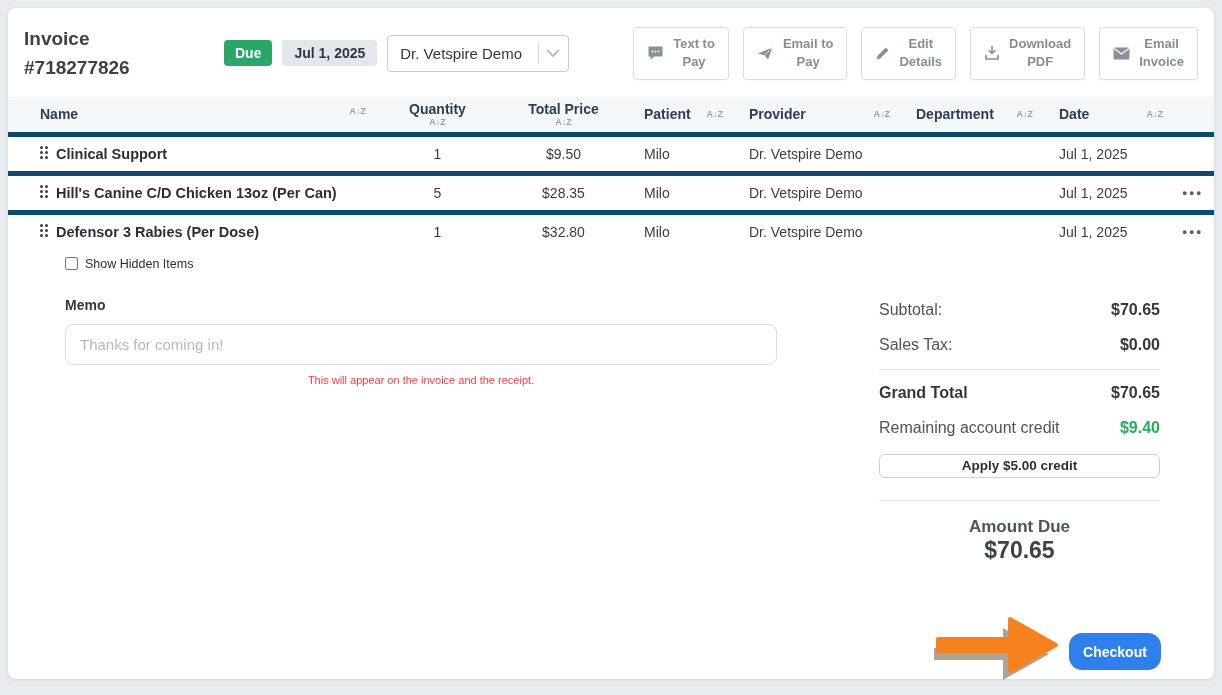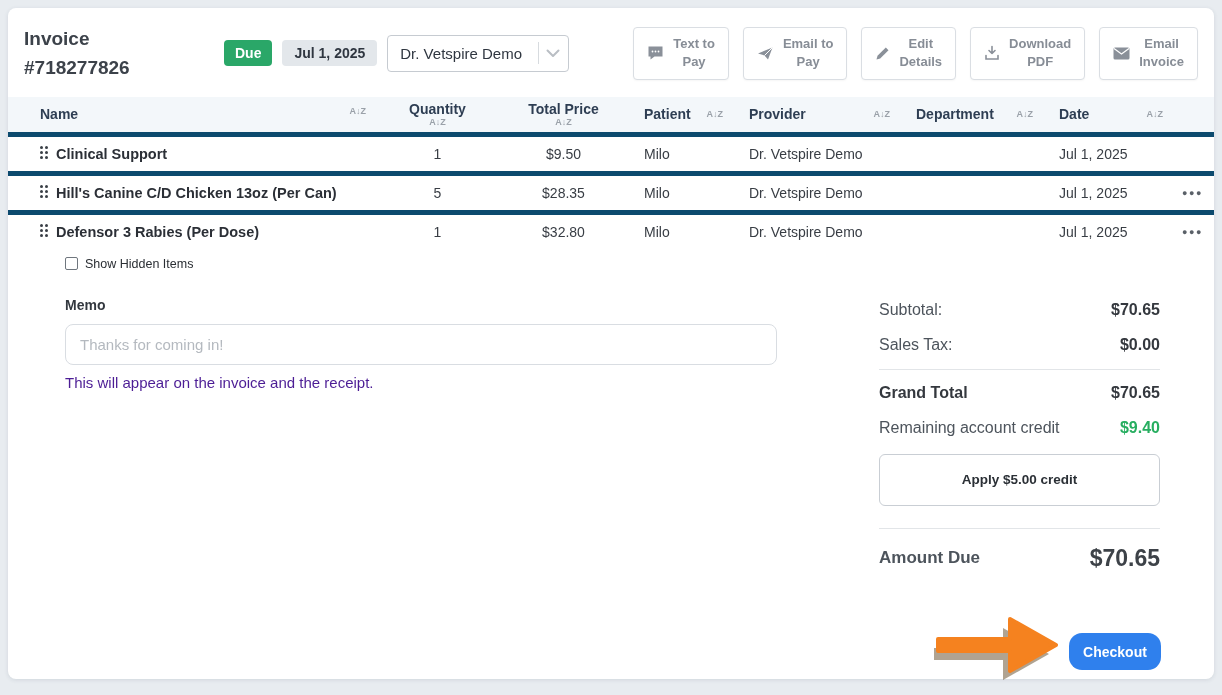--- a/index.html
+++ b/index.html
@@ -72,36 +72,36 @@
   
   .bottom { display:flex; margin-top:26px; }
   .memo-col { margin-left:57px; width:712px; }
   .memo-lbl { font-size:14px; font-weight:700; color:#33383f; margin-bottom:11px; }
   .memo-input {
     width:100%; height:41px; border:1px solid #d9dde2; border-radius:8px;
     padding:0 14px; font-size:15px; color:#33383f; outline:none;
     font-family:"Liberation Sans", sans-serif;
   }
   .memo-input::placeholder { color:#b4b9bf; }
-  .memo-help { margin-top:9px; font-size:15px; color:#4c1d95; }
+  .memo-help { margin-top:9px; font-size:11px; color:#ef4444;text-align:center; }
 
   .totals { margin-left:auto; width:281px; margin-right:54px; margin-top:-4px; }
   .t-row { display:flex; justify-content:space-between; align-items:center; height:35px; }
   .t-lbl { font-size:16px; color:#4d545c; }
   .t-val { font-size:16px; font-weight:700; color:#34383e; }
   .t-div { height:1px; background:#e2e5e8; margin:6px 0; }
   .bold { font-weight:700; color:#34383e; }
   .green { color:#27ae60; }
   .apply-btn {
-    width:100%; height:52px; margin-top:8px; background:#fff;
+    width:100%; height:24px; margin-top:8px; background:#fff;
     border:1px solid #c9ced4; border-radius:6px; font-weight:700;
     font-size:13.5px; color:#2b3036; cursor:pointer;
     font-family:"Liberation Sans", sans-serif;
   }
-  .amount-row { display:flex; justify-content:space-between; align-items:center; margin-top:16px; }
+  .amount-row { display:flex; justify-content:flex-end; align-items:center; margin-top:16px;flex-direction:column; }
   .amount-lbl { font-size:17px; font-weight:700; color:#4d545c; }
   .amount-val { font-size:23px; font-weight:700; color:#3d4248; }
 
   
   .checkout-btn {
     position:absolute; right:53px; bottom:9px; width:92px; height:37px;
     background:#2f80ed; border:none; border-radius:13px; color:#fff;
     font-weight:700; font-size:14px; cursor:pointer;
     font-family:"Liberation Sans", sans-serif;
   }

